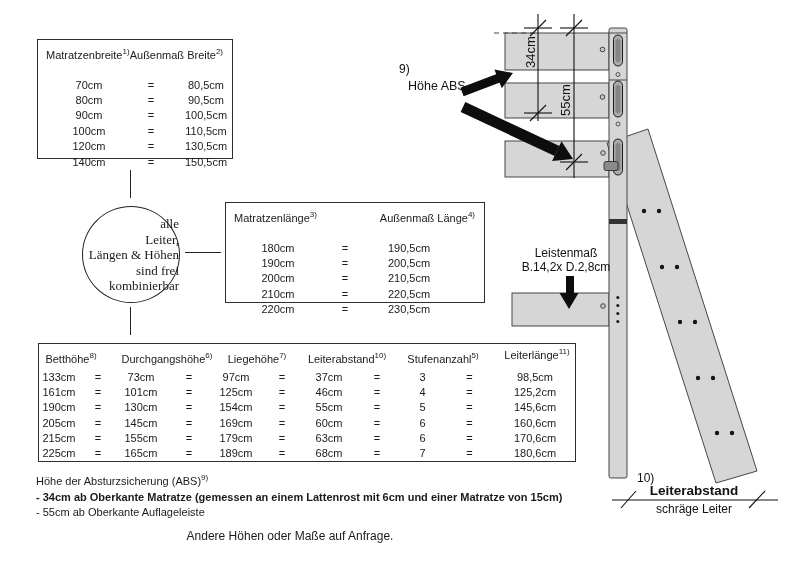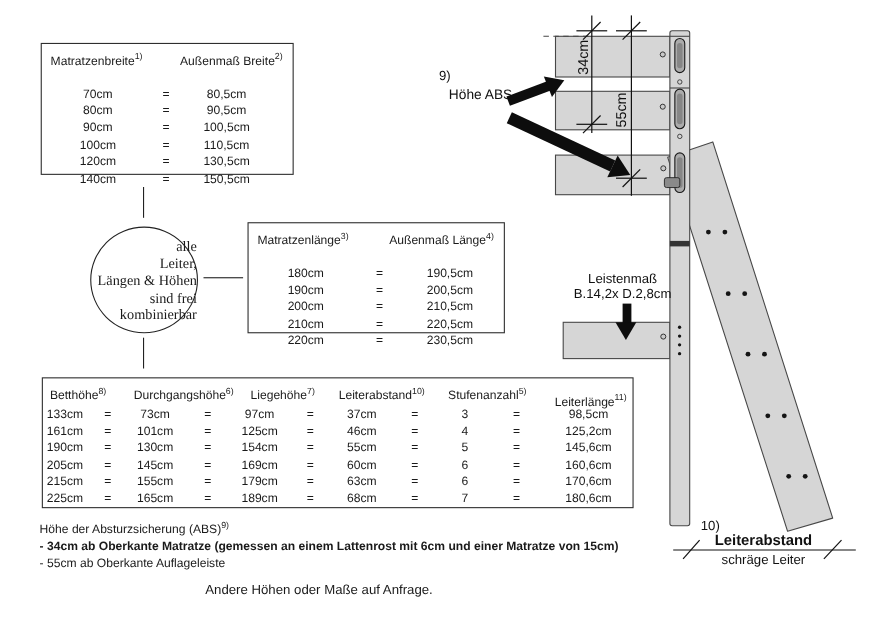--- a/index.html
+++ b/index.html
@@ -21,21 +21,21 @@
   .vline,.hline{position:absolute;background:#222;}
   .fnote{position:absolute;left:36px;font-size:11px;line-height:14px;white-space:nowrap;}
   .request{position:absolute;left:0;top:529px;width:580px;text-align:center;font-weight:normal;font-size:12px;}
   svg text{font-family:"Liberation Sans",sans-serif;fill:#111;}
   .wood{stroke:#474747;stroke-width:1;}
   .dim{stroke:#111;stroke-width:1.1;fill:none;}
 </style>
 </head>
 <body>
 
-<div class="box t1" style="left:37px;top:39px;width:230px;height:120px;">
+<div class="box t1" style="left:37px;top:39px;width:196px;height:120px;">
   <div class="hdr">
     <span><span>Matratzenbreite</span><sup>1)</sup></span>
     <span><span>Außenmaß Breite</span><sup>2)</sup></span>
   </div>
   <div class="rows">
       <div class="trow">
         <span>70cm</span>
         <span class="eqc">=</span>
         <span>80,5cm</span>
       </div>
@@ -72,21 +72,21 @@
 <div class="vline" style="left:130px;top:307px;width:1.2px;height:28px;"></div>
 
 <div class="circle">
   <div>alle</div>
   <div>Leiter,</div>
   <div>Längen &amp; Höhen</div>
   <div>sind frei</div>
   <div>kombinierbar</div>
 </div>
 
-<div class="box t2" style="left:225px;top:202px;width:234px;height:101px;">
+<div class="box t2" style="left:225px;top:202px;width:260px;height:101px;">
   <div class="hdr">
     <span><span>Matratzenlänge</span><sup>3)</sup></span>
     <span><span>Außenmaß Länge</span><sup>4)</sup></span>
   </div>
   <div class="rows">
       <div class="trow">
         <span>180cm</span>
         <span class="eqc">=</span>
         <span>190,5cm</span>
       </div>
@@ -112,21 +112,21 @@
       </div>
     </div>
 </div>
 
 <div class="box t3" style="left:38px;top:343px;width:538px;height:119px;">
   <span class="t3-hdr-item" style="left:32px;top:5px;"><span>Betthöhe</span><sup>8)</sup></span>
   <span class="t3-hdr-item" style="left:128px;top:5px;"><span>Durchgangshöhe</span><sup>6)</sup></span>
   <span class="t3-hdr-item" style="left:218px;top:5px;"><span>Liegehöhe</span><sup>7)</sup></span>
   <span class="t3-hdr-item" style="left:308px;top:5px;"><span>Leiterabstand</span><sup>10)</sup></span>
   <span class="t3-hdr-item" style="left:404px;top:5px;"><span>Stufenanzahl</span><sup>5)</sup></span>
-  <span class="t3-hdr-item" style="left:498px;top:11px;"><span>Leiterlänge</span><sup>11)</sup></span>
+  <span class="t3-hdr-item" style="left:498px;top:1px;"><span>Leiterlänge</span><sup>11)</sup></span>
   <div class="rows">
       <div class="trow">
         <span>133cm</span>
         <span class="eqc">=</span>
         <span>73cm</span>
         <span class="eqc">=</span>
         <span>97cm</span>
         <span class="eqc">=</span>
         <span>37cm</span>
         <span class="eqc">=</span>

